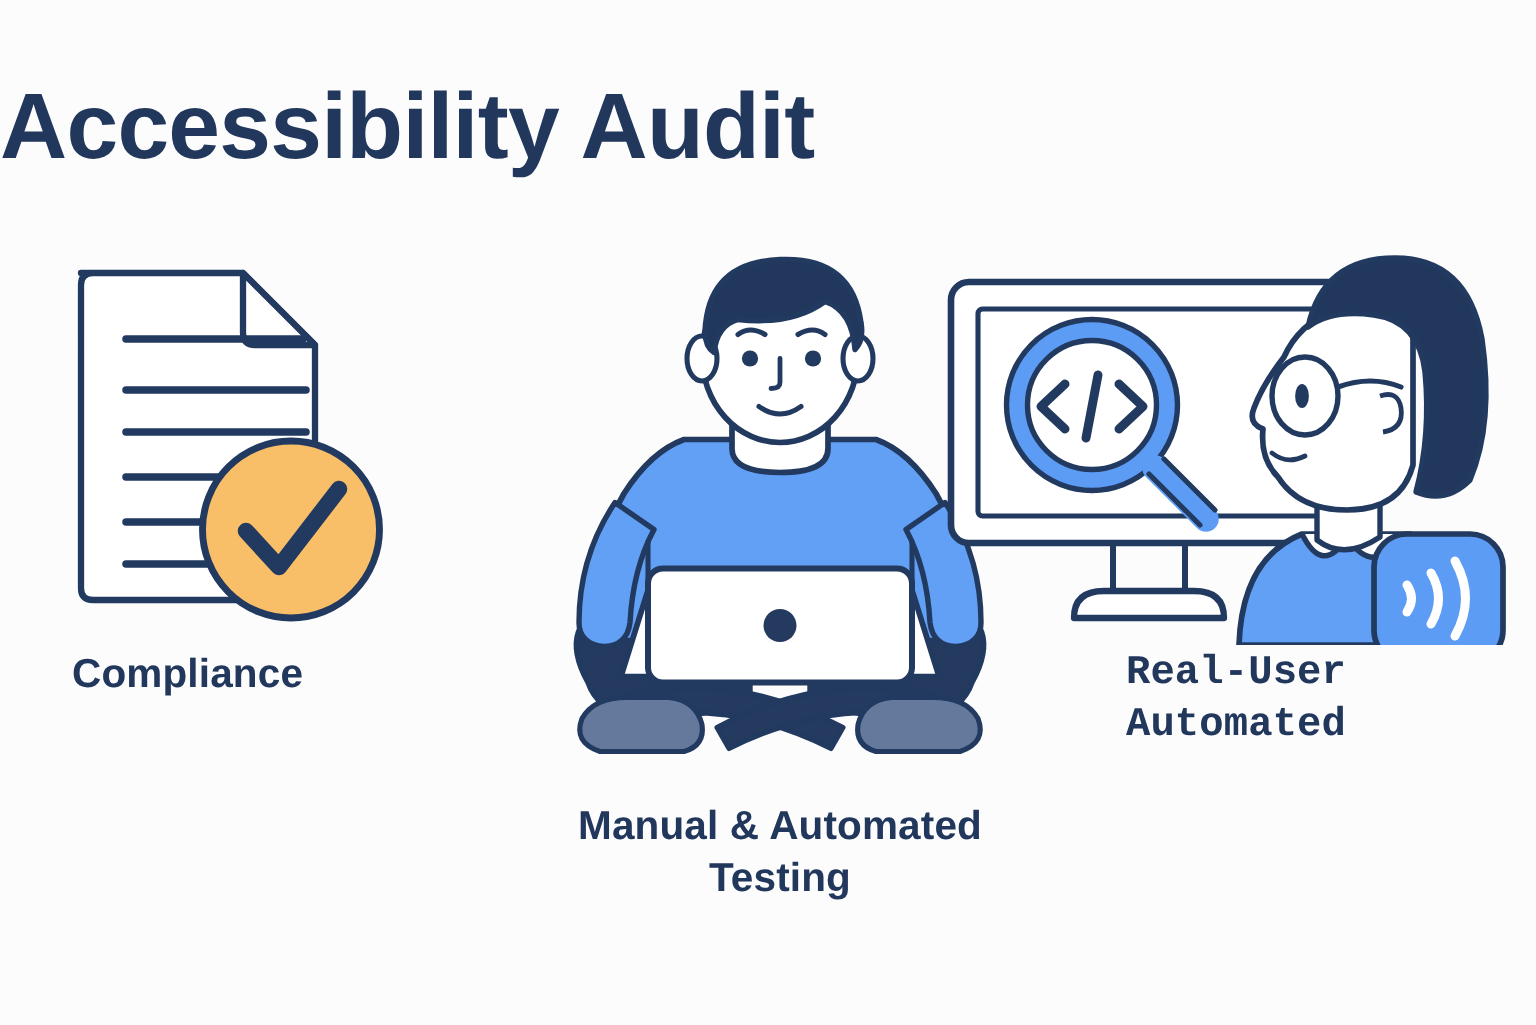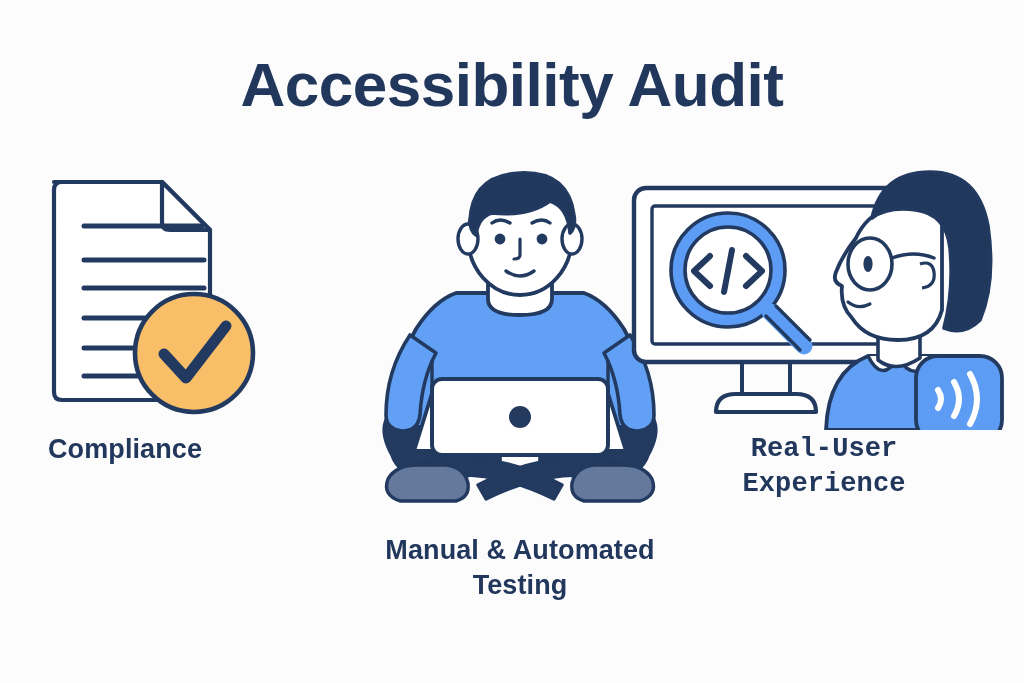--- a/index.html
+++ b/index.html
@@ -22,21 +22,20 @@
     height: 683px;
     background: #fcfcfd;
   }
 
   
   #page-title {
     position: absolute;
     top: 52px;
     left: 0;
     width: 1024px;
-    text-align: center;
     font-size: 62px;
     font-weight: bold;
     letter-spacing: -0.5px;
     color: #22375c;
     line-height: 1.05;
     white-space: nowrap;
   }
 
   
   .column {
@@ -222,17 +221,17 @@
         <g fill="none" stroke="#ffffff" stroke-width="6" stroke-linecap="round">
           <path d="M318 230 Q324 239 318 248"></path>
           <path d="M334 222 Q344 239 334 256"></path>
           <path d="M350 214 Q364 239 350 264"></path>
         </g>
       </svg>
     </div>
 
     <div class="caption" id="caption-realuser">
       <span class="cap-line">Real-User</span>
-      <span class="cap-line">Experience</span>
+      <span class="cap-line">Automated</span>
     </div>
   </div>
 
 </div>
 
 </body></html>

